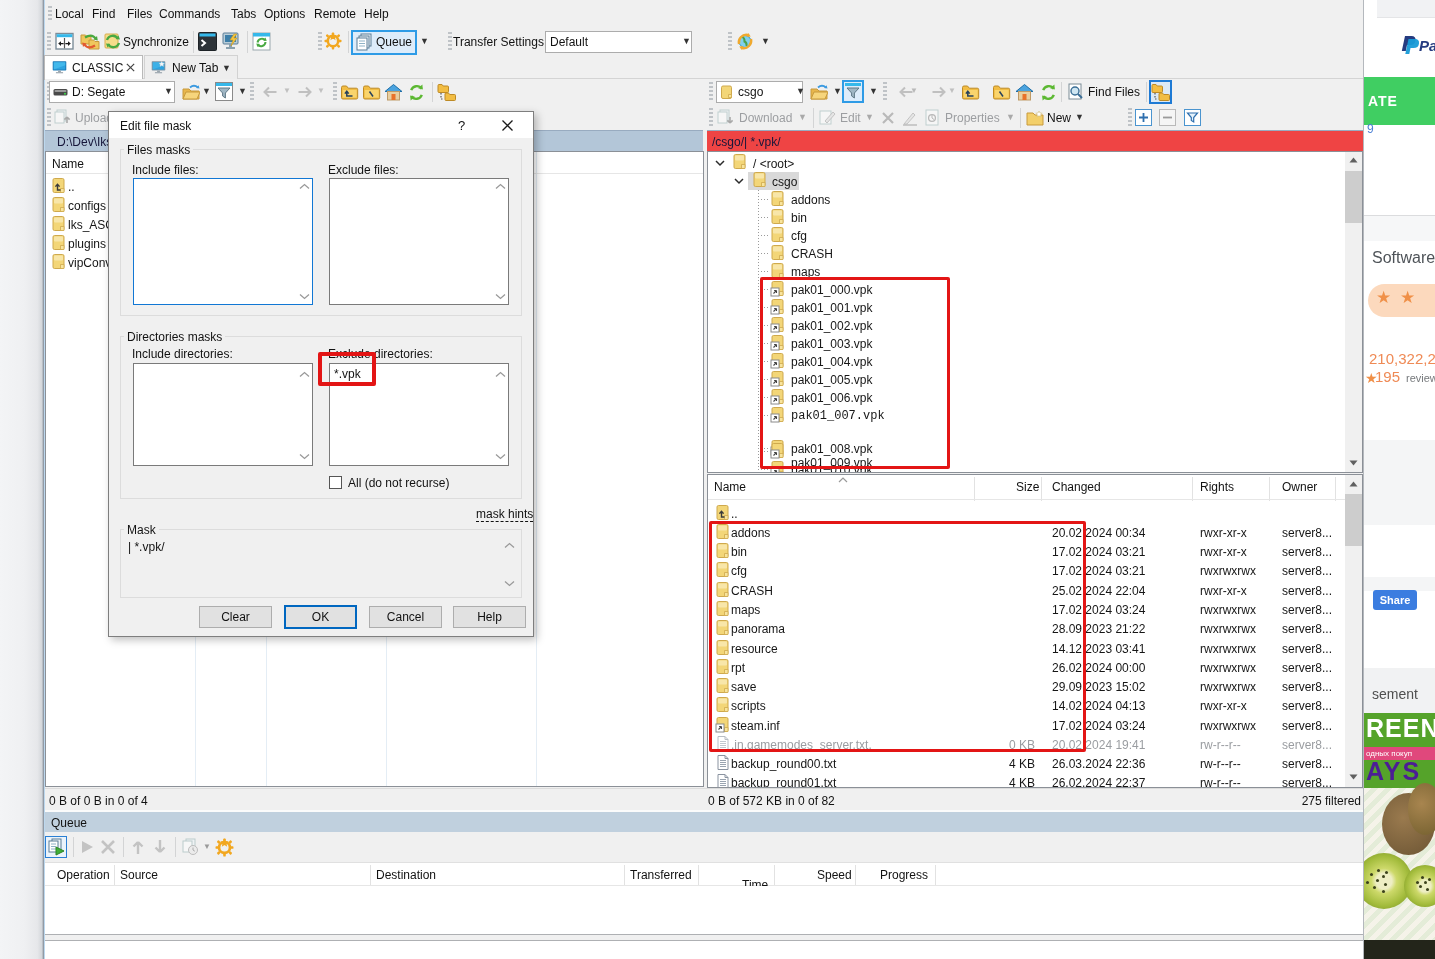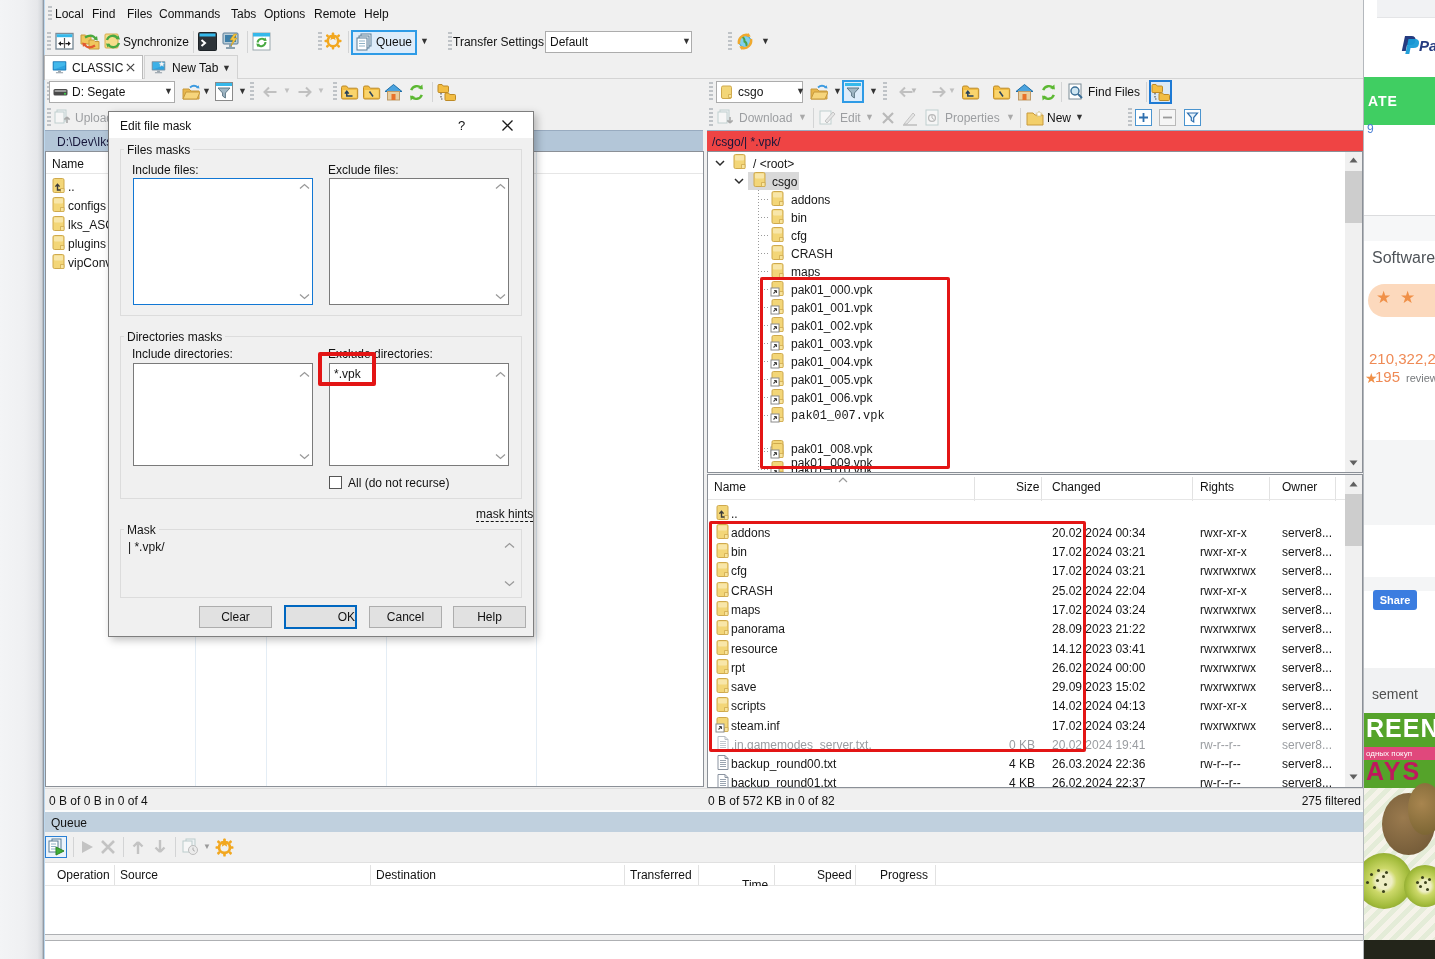--- a/index.html
+++ b/index.html
@@ -886,21 +886,21 @@
   <div class="abs" style="left:0;top:440px;width:71px;height:85px;background:#f4f5f6;"></div>
   <div class="abs" style="left:0;top:577px;width:71px;height:14px;background:#f4f5f6;"></div>
   <div class="abs" style="left:9px;top:590px;width:44px;height:20px;background:#3b7de0;border-radius:3px;color:#fff;font-size:11px;font-weight:bold;text-align:center;line-height:20px;">Share</div>
   <div class="abs" style="left:0;top:668px;width:71px;height:45px;background:#f1f2f3;"></div>
   <span class="abs" style="left:8px;top:686px;font-size:14px;color:#4f4f4f;">sement</span>
   <div class="abs" style="left:0;top:713px;width:71px;height:246px;overflow:hidden;">
     <div class="abs" style="left:0;top:0;width:71px;height:75px;background:#55a32a;"></div>
     <span class="abs" style="left:2px;top:1px;font-size:25px;font-weight:bold;color:#fff;letter-spacing:1px;">REEN</span>
     <div class="abs" style="left:0;top:34px;width:71px;height:13px;background:#e0487c;"></div>
     <span class="abs" style="left:2px;top:36px;font-size:8px;color:#fff;white-space:nowrap;">одных покуп</span>
-    <span class="abs" style="left:2px;top:44px;font-size:25px;font-weight:bold;color:#be185d;letter-spacing:2px;">AYS</span>
+    <span class="abs" style="left:2px;top:44px;font-size:25px;font-weight:bold;color:#4c1d95;letter-spacing:2px;">AYS</span>
     <div class="abs" style="left:0;top:75px;width:71px;height:171px;background:repeating-linear-gradient(135deg,#f5f3e9 0 5px,#e4ecd8 5px 10px);"></div>
     <div class="abs" style="left:18px;top:80px;width:53px;height:62px;background:radial-gradient(circle at 40% 40%,#9a7a4e,#6b5433);border-radius:50%;"></div>
     <div class="abs" style="left:44px;top:70px;width:34px;height:52px;background:radial-gradient(circle at 40% 40%,#a8854f,#74602f);border-radius:50%;"></div>
     <div class="abs" style="left:-8px;top:140px;width:56px;height:56px;border-radius:50%;background:radial-gradient(circle,#eeeec4 0 20%,#cdd96a 32%,#a3bc3c 62%,#7b9427 88%,#5d731c 100%);"></div>
     <div class="abs" style="left:18px;top:162px;width:3px;height:3px;border-radius:50%;background:#3c421c;box-shadow:-6px 4px 0 #3c421c,2px 8px 0 #3c421c,-9px 11px 0 #3c421c,0 15px 0 #3c421c,-5px -6px 0 #3c421c,3px -4px 0 #3c421c,-12px -2px 0 #3c421c,-16px 6px 0 #3c421c;"></div>
     <div class="abs" style="left:40px;top:152px;width:42px;height:42px;border-radius:50%;background:radial-gradient(circle,#eeeec4 0 20%,#cdd96a 32%,#a3bc3c 62%,#7b9427 88%,#5d731c 100%);"></div>
     <div class="abs" style="left:60px;top:168px;width:3px;height:3px;border-radius:50%;background:#3c421c;box-shadow:-5px 4px 0 #3c421c,2px 7px 0 #3c421c,-3px -5px 0 #3c421c,4px -3px 0 #3c421c,-8px 0px 0 #3c421c;"></div>
     <div class="abs" style="left:0;top:227px;width:71px;height:19px;background:#23251a;"></div>
   </div>
 </div>
@@ -955,20 +955,20 @@
   <div class="group" style="left:11px;top:417px;width:402px;height:69px;"></div>
   <span class="dtxt dchip" style="left:15px;top:411px;">Mask</span>
   <span class="dtxt" style="left:19px;top:428px;">| *.vpk/</span>
   <svg class="abs chv" style="left:395px;top:430px;" width="11" height="7" viewBox="0 0 11 7">
       <path d="M1 5.5 L5.5 1.5 L10 5.5" stroke="#9a9a9a" stroke-width="1.3" fill="none"></path>
     </svg>
   <svg class="abs chv" style="left:395px;top:468px;" width="11" height="7" viewBox="0 0 11 7">
       <path d="M1 1.5 L5.5 5.5 L10 1.5" stroke="#9a9a9a" stroke-width="1.3" fill="none"></path>
     </svg>
   <div class="btn" style="left:90px;top:494px;">Clear</div>
-  <div class="btn" style="left:175px;top:493px;border:2px solid #0067c0;height:24px;line-height:20px;text-align:right;">OK</div>
+  <div class="btn" style="left:175px;top:493px;border:2px solid #0067c0;height:24px;line-height:20px;">OK</div>
   <div class="btn" style="left:260px;top:494px;">Cancel</div>
   <div class="btn" style="left:344px;top:494px;">Help</div>
 </div>
 
 <div class="red" style="left:318px;top:352px;width:58px;height:34px;border-width:4px;"></div>
 <div class="red" style="left:760px;top:277px;width:190px;height:192px;"></div>
 <div class="red" style="left:709px;top:521px;width:377px;height:231px;"></div>
 
 </body></html>

